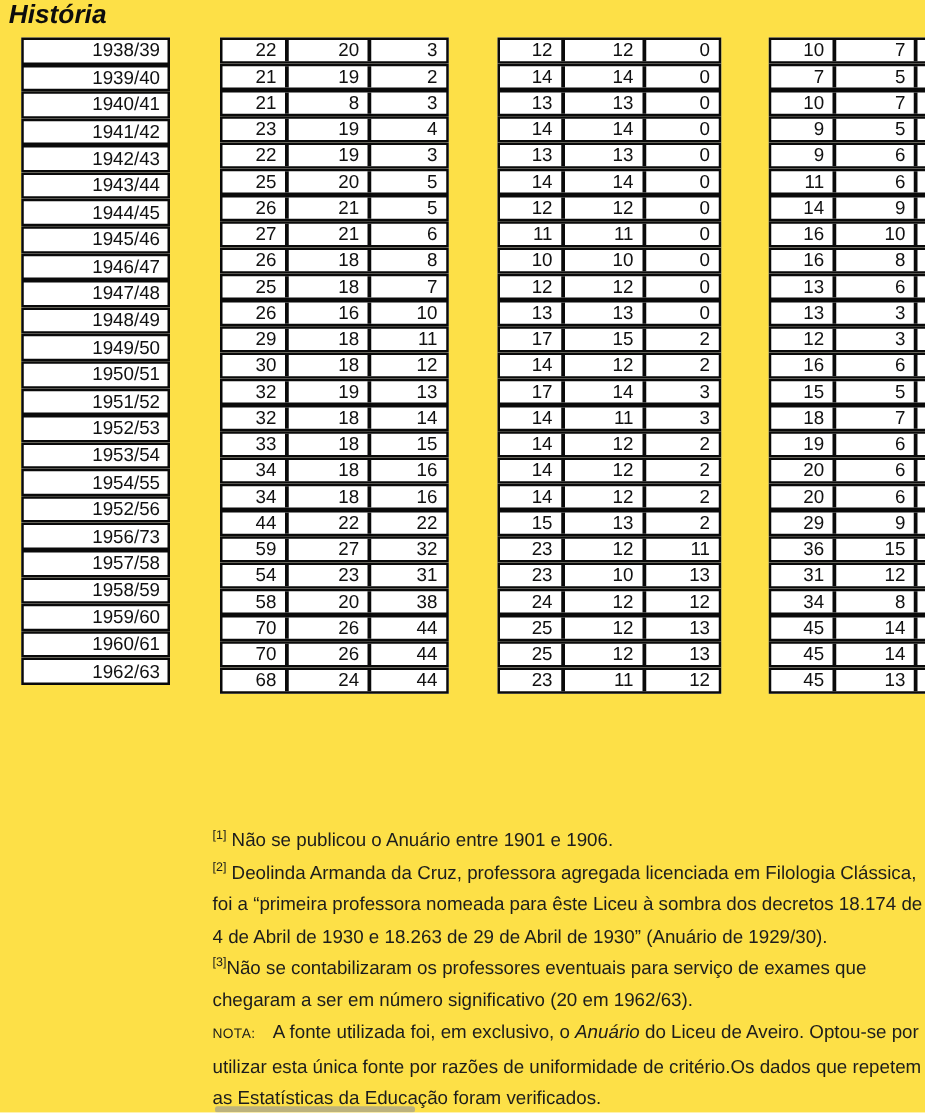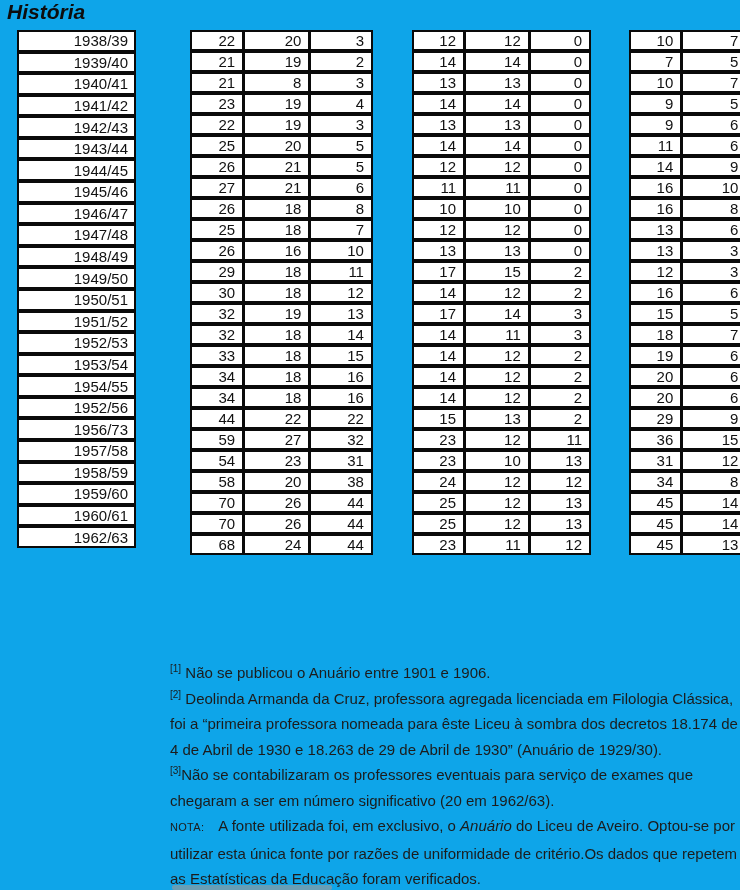--- a/index.html
+++ b/index.html
@@ -4,21 +4,21 @@
 <style>
   html, body {
     margin: 0;
     padding: 0;
     background: #ffffff;
   }
   .page {
     position: relative;
     width: 740px;
     height: 890px;
-    background: #0ea5e9;
+    background: #fde047;
     font-family: "Liberation Sans", sans-serif;
     color: #111;
     overflow: hidden;
   }
   .title {
     position: absolute;
     left: 7px;
     top: 0px;
     margin: 0;
     font-size: 21px;
@@ -33,21 +33,21 @@
     display: flex;
     height: 623px;
   }
   .col {
     display: flex;
     flex-direction: column;
     height: 518px;
     padding-left: 14px;
   }
   .year-col { width: 119px; }
-  .group-1 { width: 183px; margin-left: 40px; border-radius: 30px; }
+  .group-1 { width: 183px; margin-left: 26px; border-radius: 30px; }
   .group-2 { width: 179px; margin-left: 25px; }
   .group-3 { width: 180px; margin-left: 24px; }
   .yrow {
     flex: 1;
     box-sizing: border-box;
     border: 2px solid #0a0a0a;
     background: #fff;
     display: flex;
     align-items: center;
     justify-content: flex-end;

